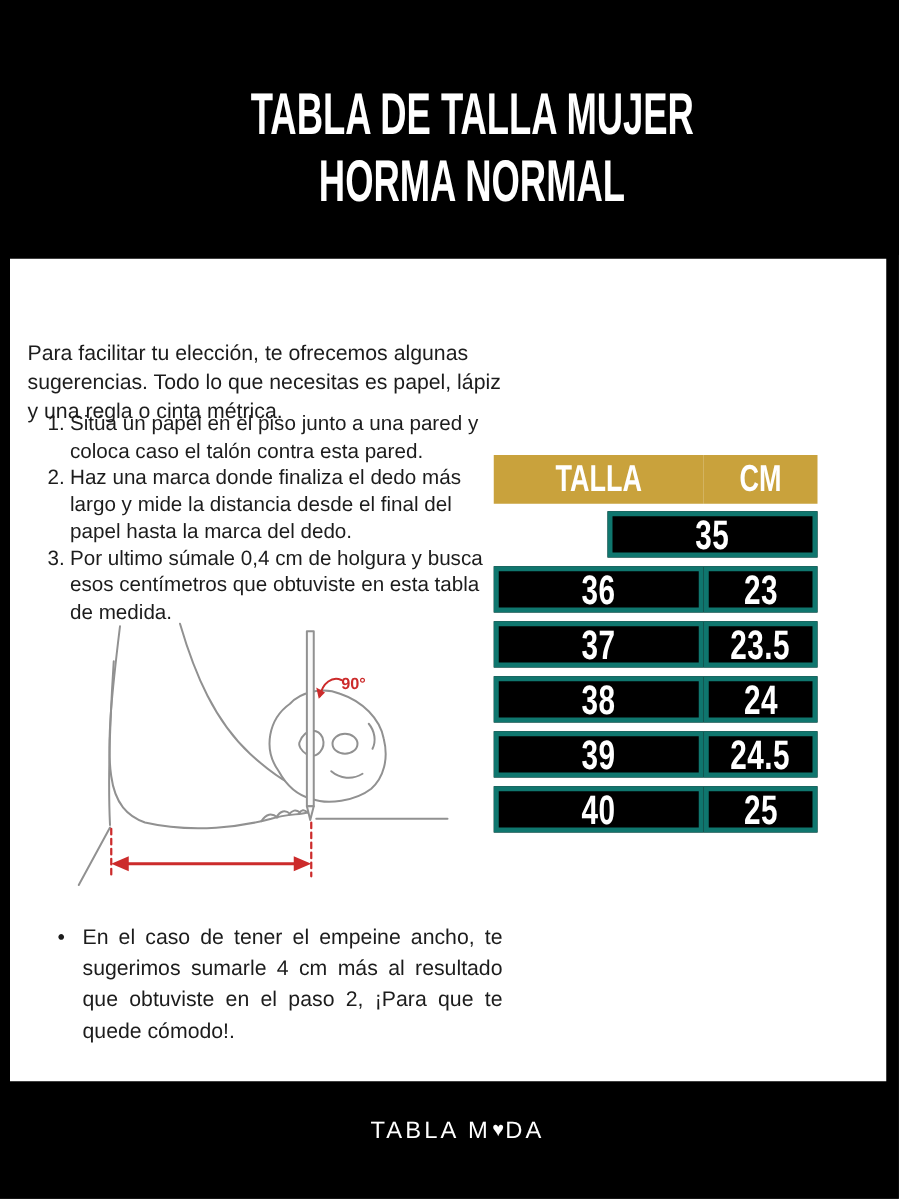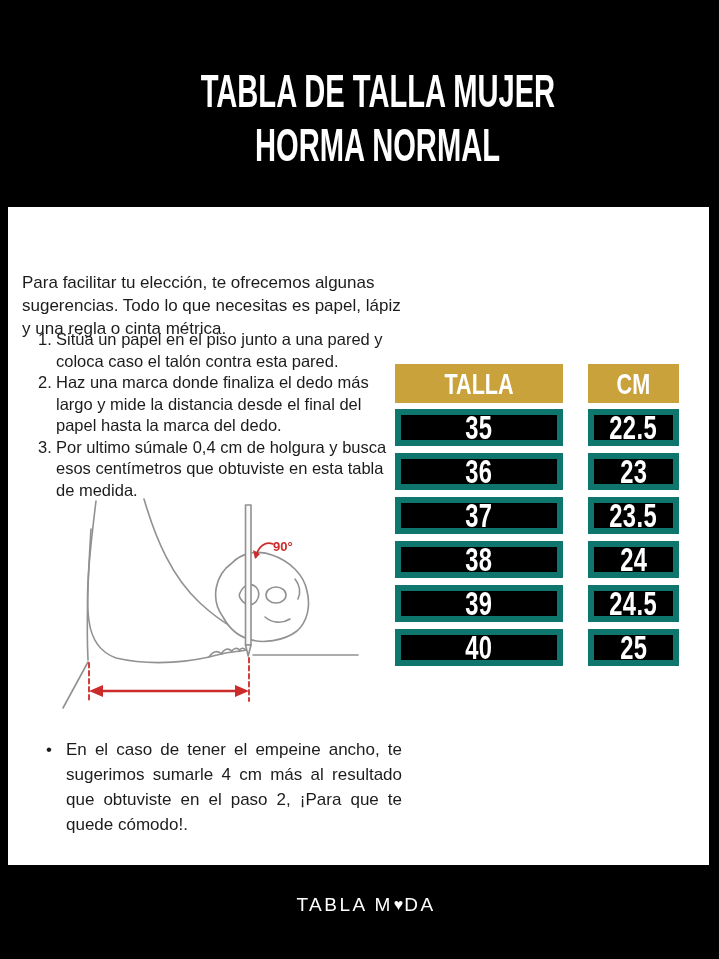--- a/index.html
+++ b/index.html
@@ -22,27 +22,27 @@
     position:absolute; left:8px; top:207px; width:701px; height:658px;
     background:#fff; color:#1c1c1c;
   }
   .intro { position:absolute; left:14px; top:47px; width:384px; font-size:17px; line-height:23px; }
   .steps { position:absolute; left:30px; top:122px; width:364px; font-size:16.5px; line-height:21.5px; }
   .step { display:flex; }
   .step-num { flex:0 0 18px; }
   .step-text { flex:1; }
   
   .size-table { position:absolute; left:387px; top:157px; }
-  .t-row { display:flex; gap:25px; margin-bottom:7px;justify-content:flex-end; }
+  .t-row { display:flex; gap:0; margin-bottom:7px;justify-content:flex-end; }
   .t-row.head { margin-bottom:6px; }
   .cell { display:flex; align-items:center; justify-content:center; color:#fff; box-sizing:border-box; }
   .cell.talla { width:168px; }
   .cell.cm { width:91px; }
   .head .cell { background:#C9A23C; height:39px; }
-  .body-row .cell { background:#000; height:37px; border:6px solid #0f766e; }
+  .body-row .cell { background:#000; height:37px; border:4px solid #0f766e; }
   .cell span { display:inline-block; font-weight:700; transform:scaleX(0.72); white-space:nowrap; }
   .head .cell span { font-size:30px; }
   .body-row .cell span { font-size:33px; letter-spacing:0.5px; }
   
   .illustration { position:absolute; left:52px; top:288px; width:300px; height:215px; }
   
   .note { position:absolute; left:32px; top:530px; width:362px; font-size:17px; line-height:25px; }
   .note-bullet { position:absolute; left:6px; top:0; }
   .note-text { display:block; padding-left:26px; text-align:justify; }
   
@@ -88,23 +88,20 @@
         <div class="cell talla">
             <span>TALLA</span>
           </div>
         <div class="cell cm">
             <span>CM</span>
           </div>
       </div>
       <div class="t-row body-row">
         <div class="cell talla">
             <span>35</span>
-          </div>
-        <div class="cell cm">
-            <span>22.5</span>
           </div>
       </div>
       <div class="t-row body-row">
         <div class="cell talla">
             <span>36</span>
           </div>
         <div class="cell cm">
             <span>23</span>
           </div>
       </div>

